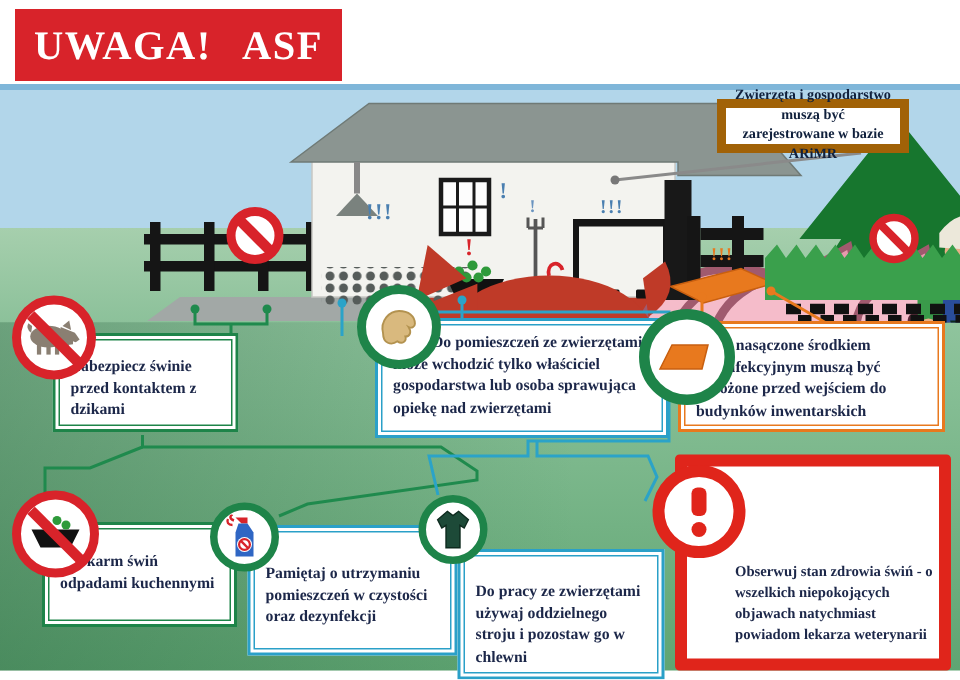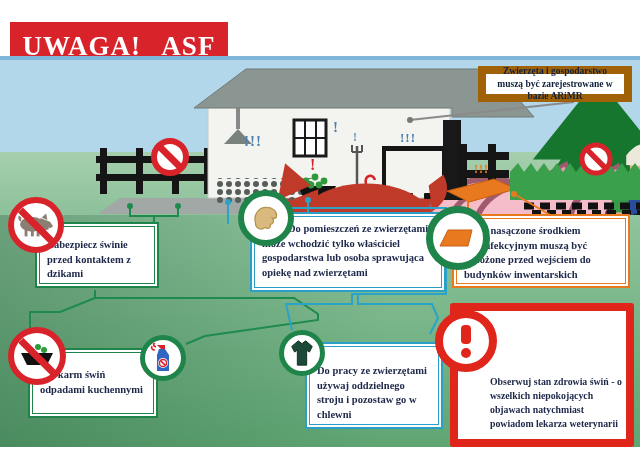--- a/index.html
+++ b/index.html
@@ -1,53 +1,53 @@
 <!DOCTYPE html>
 <html><head>
 <meta charset="utf-8">
 <style>
   html,body{margin:0;padding:0;}
   #poster{position:relative;width:640px;height:453px;background:#ffffff;overflow:hidden;
           font-family:"Liberation Sans",sans-serif;}
   
   #header{position:absolute;left:0;top:0;width:640px;height:56px;background:#fff;}
-  #banner{position:absolute;left:10px;top:22px;width:218px;height:48px;background:#d8232a;
+  #banner{position:absolute;left:10px;top:6px;width:218px;height:48px;background:#d8232a;
           color:#fff;display:flex;align-items:center;justify-content:center;
           font-family:"Liberation Serif",serif;font-weight:700;font-size:27px;
           letter-spacing:1px;word-spacing:14px;}
   #title{position:absolute;left:237px;top:8px;width:398px;color:#141414;
          font-weight:700;font-size:12.5px;line-height:1.32;}
   #divider{position:absolute;left:0;top:56px;width:640px;height:5px;background:#7fb6d9;}
   
   #bodybg{position:absolute;left:0;top:61px;width:640px;height:386px;
           background:linear-gradient(to right,rgba(25,80,48,.30),rgba(0,0,0,0) 60%),
                      linear-gradient(#b9d9bd,#8fc49d 40%,#5fa572);}
   svg.layer{position:absolute;left:0;pointer-events:none;}
   #scene{top:60px;width:640px;height:155px;}
   #connectors{top:0;width:640px;height:453px;}
   
-  #arimr{position:absolute;left:478px;top:66px;width:154px;height:36px;background:#fff;
-         border:8px solid #a16207;z-index:2;display:flex;align-items:center;
+  #arimr{position:absolute;left:478px;top:66px;width:128px;height:36px;background:#fff;
+         border:6px solid #a16207;z-index:2;display:flex;align-items:center;
          font-family:"Liberation Serif",serif;font-weight:700;font-size:9.5px;
          line-height:1.35;color:#10203c;padding:2px 5px;box-sizing:border-box;text-align:center;}
   
   .frame{position:absolute;background:#fff;border:2px solid var(--c);box-sizing:border-box;z-index:2;}
   .frame::after{content:"";position:absolute;inset:2px;border:1px solid var(--c);pointer-events:none;}
   .frame .txt{position:relative;z-index:1;font-family:"Liberation Serif",serif;font-weight:700;
               font-size:10.5px;line-height:1.4;color:#1c2749;padding:8px 8px 6px 10px;}
   .indent{text-indent:26px;}
   #box1{left:35px;top:222px;width:124px;height:66px;--c:#1e8449;}
   #box1 .txt{padding-top:14px;}
   #box2{left:250px;top:212px;width:196px;height:80px;--c:#2aa0c8;}
   #box3{left:452px;top:214px;width:178px;height:74px;--c:#e8791e;}
   #box4{left:28px;top:348px;width:130px;height:70px;--c:#1e8449;}
   #box4 .txt{padding-top:18px;}
   #box5{left:165px;top:350px;width:140px;height:87px;--c:#2aa0c8;}
   #box5 .txt{padding-top:24px;}
-  #box6{left:305px;top:342px;width:138px;height:87px;--c:#2aa0c8;}
+  #box6{left:305px;top:366px;width:138px;height:87px;--c:#2aa0c8;}
   #box6 .txt{padding-top:20px;}
   #box7{left:450px;top:303px;width:184px;height:144px;background:#fff;border:8px solid #e0251b;
         border-radius:3px;box-sizing:border-box;position:absolute;z-index:2;}
   #box7 .txt{font-family:"Liberation Serif",serif;font-weight:700;font-size:9.8px;line-height:1.42;
              color:#1c2749;padding:44px 4px 0 32px;margin-top:20px;}
   
   .circ{position:absolute;border-radius:50%;background:#fff;box-sizing:border-box;z-index:3;}
   .red-sign{border:6px solid #d8232a;}
   .green-ring{border:6px solid #1e8449;}
   .circ svg{position:absolute;left:50%;top:50%;transform:translate(-50%,-50%);}
@@ -293,20 +293,23 @@
   </div>
   <div id="box2" class="frame">
     <div class="txt indent">Do pomieszczeń ze zwierzętami może wchodzić tylko właściciel gospodarstwa lub osoba sprawująca opiekę nad zwierzętami</div>
   </div>
   <div id="box3" class="frame">
     <div class="txt">Maty nasączone środkiem dezynfekcyjnym muszą być wyłożone przed wejściem do budynków inwentarskich</div>
   </div>
   <div id="box4" class="frame">
     <div class="txt">Nie karm świń odpadami kuchennymi</div>
   </div>
+  <div id="box5" class="frame">
+    <div class="txt">Pamiętaj o utrzymaniu pomieszczeń w czystości oraz dezynfekcji</div>
+  </div>
   <div id="box6" class="frame">
     <div class="txt">Do pracy ze zwierzętami używaj oddzielnego stroju i pozostaw go w chlewni</div>
   </div>
   <div id="box7">
     <div class="txt">Obserwuj stan zdrowia świń - o wszelkich niepokojących objawach natychmiast powiadom lekarza weterynarii</div>
   </div>
 
   <div id="icon1" class="circ red-sign">
     <svg width="38" height="26" viewBox="0 0 60 40" color="#8a7f72">
         <use href="#boar"></use>

